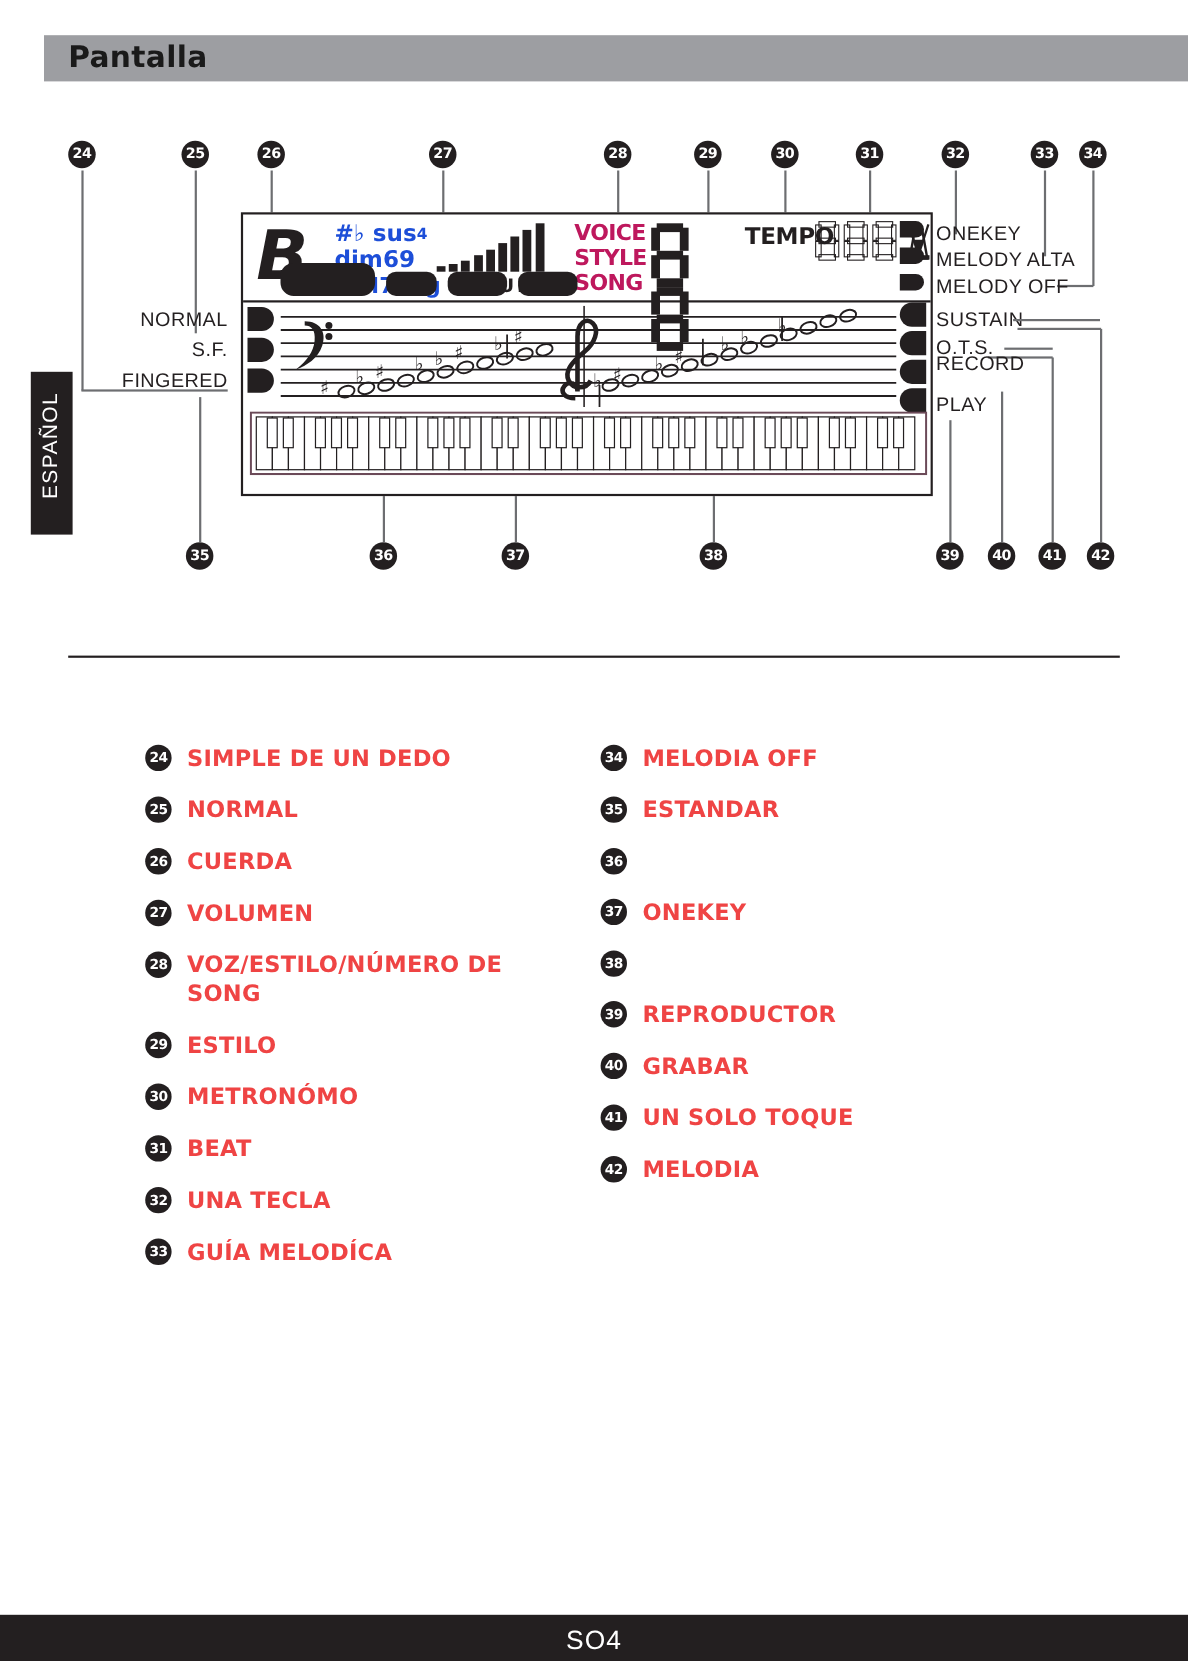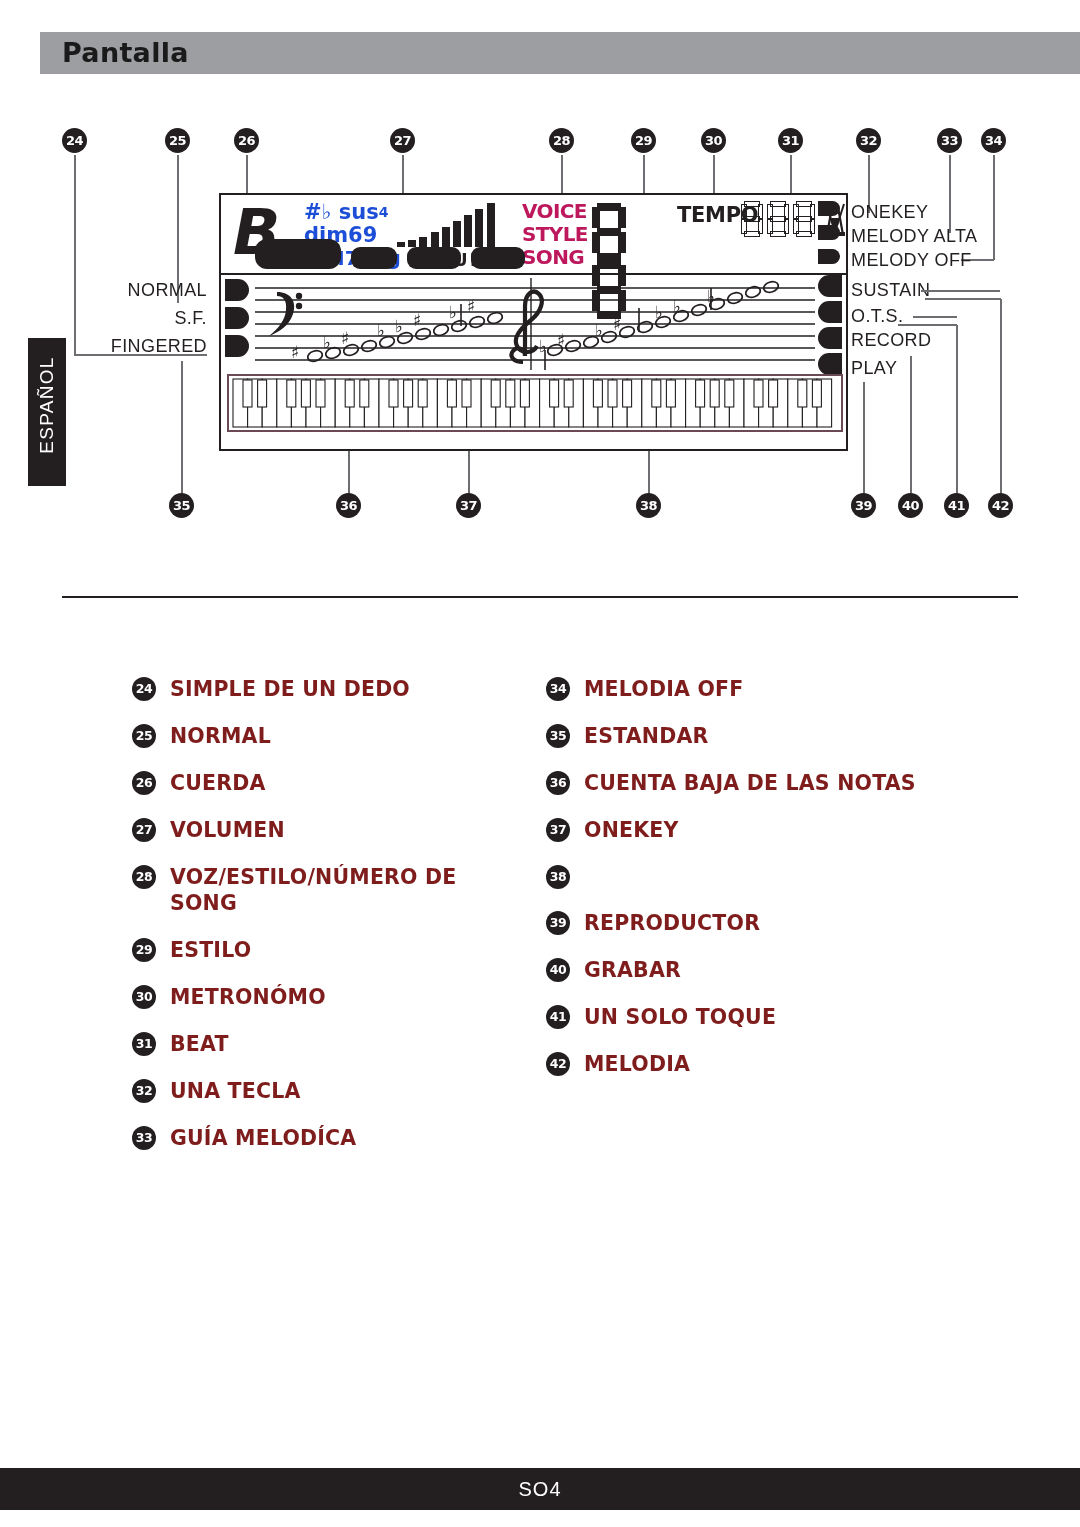--- a/index.html
+++ b/index.html
@@ -354,21 +354,21 @@
     line-height: 24px;
     text-align: center;
     font-family: "DejaVu Sans", sans-serif;
     letter-spacing: -0.5px;
     margin-top: 1px;
   }
   .legend-text {
     margin-left: 14px;
     font-size: 20.5px;
     font-weight: bold;
-    color: #7f1d1d;
+    color: #ef4444;
     font-family: "DejaVu Sans", sans-serif;
     letter-spacing: .2px;
     line-height: 26px;
     white-space: pre-line;
   }
 
   
   #footer-bar {
     position: absolute;
     left: 0;
@@ -377,21 +377,21 @@
     height: 42px;
     background: #231f20;
   }
   #footer-text {
     position: absolute;
     left: 0;
     top: 1478px;
     width: 1080px;
     text-align: center;
     color: #ffffff;
-    font-size: 20px;
+    font-size: 24px;
     letter-spacing: 1px;
   }
 </style>
 </head>
 <body>
 
 <div id="header-bar"></div>
 <div id="header-title">Pantalla</div>
 
 <div id="lang-tab">
@@ -451,21 +451,21 @@
   <div class="lcd-label r" style="left:55px; top:170px; width:152px;">NORMAL</div>
   <div class="lcd-label r" style="left:55px; top:198px; width:152px;">S.F.</div>
   <div class="lcd-label r" style="left:55px; top:226px; width:152px;">FINGERED</div>
 
   <div class="lcd-label" style="left:851px; top:92px;">ONEKEY</div>
   <div class="lcd-label" style="left:851px; top:116px;">MELODY ALTA</div>
   <div class="lcd-label" style="left:851px; top:140px;">MELODY OFF</div>
 
   <div class="lcd-label" style="left:851px; top:170px;">SUSTAIN</div>
   <div class="lcd-label" style="left:851px; top:196px;">O.T.S.</div>
-  <div class="lcd-label" style="left:851px; top:220px;">RECORD</div>
+  <div class="lcd-label" style="left:851px; top:210px;">RECORD</div>
   <div class="lcd-label" style="left:851px; top:248px;">PLAY</div>
 
   <div class="lead h" style="left:921px; top:180px; width:79px;"></div>
   <div class="lead h" style="left:913px; top:206px; width:44px;"></div>
 
   <div id="lcd">
 
     <div id="lcd-top">
 
       <div id="chord-letter">B</div>
@@ -788,21 +788,20 @@
     <div class="legend-item">
       <span class="legend-num">34</span>
       <span class="legend-text">MELODIA OFF</span>
     </div>
     <div class="legend-item">
       <span class="legend-num">35</span>
       <span class="legend-text">ESTANDAR</span>
     </div>
     <div class="legend-item">
       <span class="legend-num">36</span>
-      <span class="legend-text">CUENTA BAJA DE LAS NOTAS</span>
     </div>
     <div class="legend-item">
       <span class="legend-num">37</span>
       <span class="legend-text">ONEKEY</span>
     </div>
     <div class="legend-item">
       <span class="legend-num">38</span>
     </div>
     <div class="legend-item">
       <span class="legend-num">39</span>

